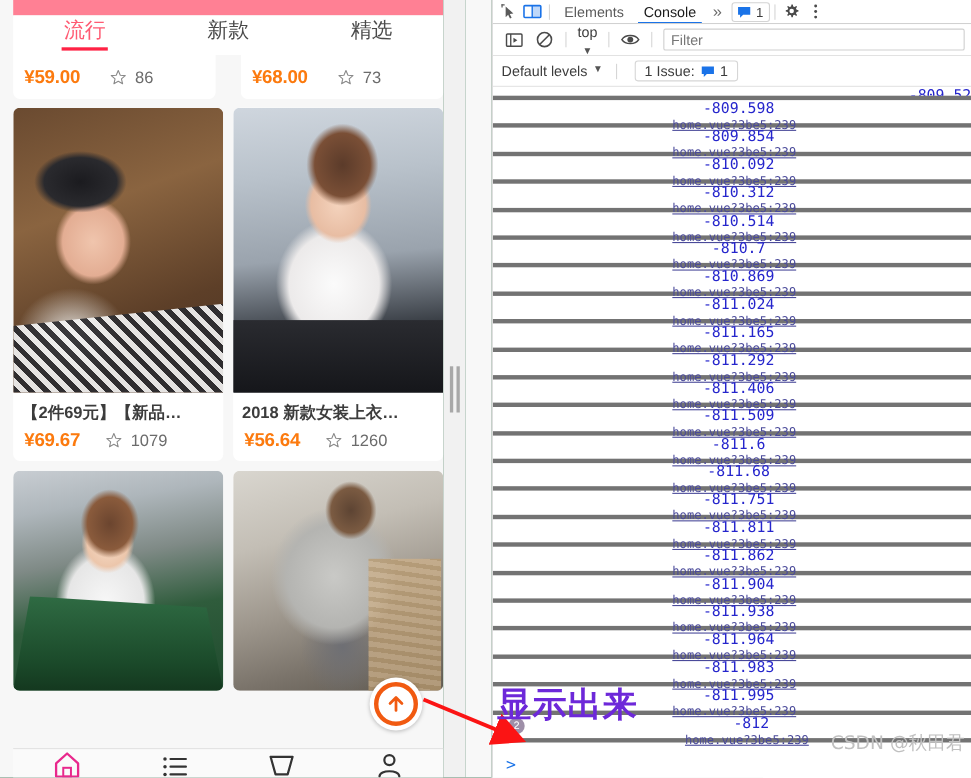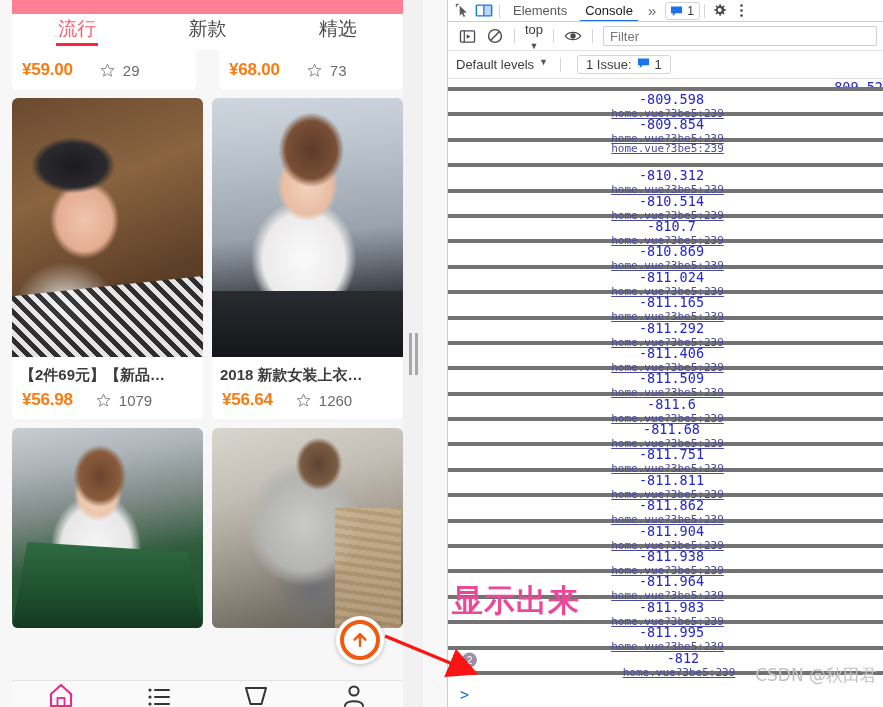--- a/index.html
+++ b/index.html
@@ -245,21 +245,21 @@
   #dt-levels {
     height: 28px; min-height: 28px;
     display:flex; align-items:center;
     border-bottom: 1px solid #e2e2e2;
     padding-left: 8px; gap: 8px;
     font-size: 13px; color:#3c3c3c;
     background:#fff;
   }
   .levelsel { display:flex; align-items:flex-start; gap:5px; }
   .issuebtn {
-    display:flex; gap:5px;
+    display:flex; align-items:center; gap:5px;
     border:1px solid #d6d6d6; border-radius:3px;
     padding: 1px 8px; margin-left: 4px;
   }
 
   #console-log {
     flex: 1; overflow: hidden; position: relative; background:#fff;
   }
   .logrow {
     display: flex; align-items: center;
     height: 25.4px;
@@ -290,22 +290,22 @@
     height: 25px; min-height:25px;
     display:flex; align-items:center;
     padding-left: 12px;
     color:#1a73e8; font-size: 15px;
     font-family:"DejaVu Sans Mono", monospace;
     background:#fff;
   }
 
   
   #annot-text {
-    position: absolute; left: 452px; top: 580px;
-    color: #ec4899; font-size: 31px; font-weight: bold;
+    position: absolute; left: 452px; top: 620px;
+    color: #6d28d9; font-size: 31px; font-weight: bold;
     letter-spacing: 1px; z-index: 20;
     pointer-events: none;
     font-family: Liberation Serif, serif;
   }
   #annot-arrow { position:absolute; left: 380px; top: 630px; z-index: 19; pointer-events:none; }
   #watermark {
     position:absolute; right: 6px; bottom: 20px;
     color: #c0c0c0; font-size: 17px; z-index: 25;
     font-family:"DejaVu Sans", sans-serif;
     pointer-events:none;
@@ -334,21 +334,21 @@
         </div>
       </div>
 
       <div class="clip-row">
         <div class="clip-card">
           <span class="price">¥59.00</span>
           <span class="fav">
             <svg class="starico" viewBox="0 0 24 24">
               <path d="M12 3l2.6 6.0 6.4.5-4.9 4.2 1.5 6.3L12 16.7 6.4 20l1.5-6.3L3 9.5l6.4-.5z" fill="none" stroke="#8a8a8a" stroke-width="1.4" stroke-linejoin="round"></path>
             </svg>
-            <span>29</span>
+            <span>86</span>
           </span>
         </div>
         <div class="clip-card">
           <span class="price">¥68.00</span>
           <span class="fav">
             <svg class="starico" viewBox="0 0 24 24">
               <path d="M12 3l2.6 6.0 6.4.5-4.9 4.2 1.5 6.3L12 16.7 6.4 20l1.5-6.3L3 9.5l6.4-.5z" fill="none" stroke="#8a8a8a" stroke-width="1.4" stroke-linejoin="round"></path>
             </svg>
             <span>73</span>
           </span>
@@ -356,21 +356,21 @@
       </div>
 
       <div class="grid">
 
         <div class="card">
           <div class="thumb">
               <div class="ph ph1"></div>
             </div>
           <div class="ptitle">【2件69元】【新品…</div>
           <div class="pmeta">
-            <span class="price">¥56.98</span>
+            <span class="price">¥69.67</span>
             <span class="fav">
               <svg class="starico" viewBox="0 0 24 24">
                 <path d="M12 3l2.6 6.0 6.4.5-4.9 4.2 1.5 6.3L12 16.7 6.4 20l1.5-6.3L3 9.5l6.4-.5z" fill="none" stroke="#8a8a8a" stroke-width="1.4" stroke-linejoin="round"></path>
               </svg>
               <span>1079</span>
             </span>
           </div>
         </div>
 
         <div class="card">
@@ -551,20 +551,21 @@
         </div>
         <div class="logrow">
           <span class="val">-809.598</span>
           <a class="src">home.vue?3be5:239</a>
         </div>
         <div class="logrow">
           <span class="val">-809.854</span>
           <a class="src">home.vue?3be5:239</a>
         </div>
         <div class="logrow">
+          <span class="val">-810.092</span>
           <a class="src">home.vue?3be5:239</a>
         </div>
         <div class="logrow">
           <span class="val">-810.312</span>
           <a class="src">home.vue?3be5:239</a>
         </div>
         <div class="logrow">
           <span class="val">-810.514</span>
           <a class="src">home.vue?3be5:239</a>
         </div>

